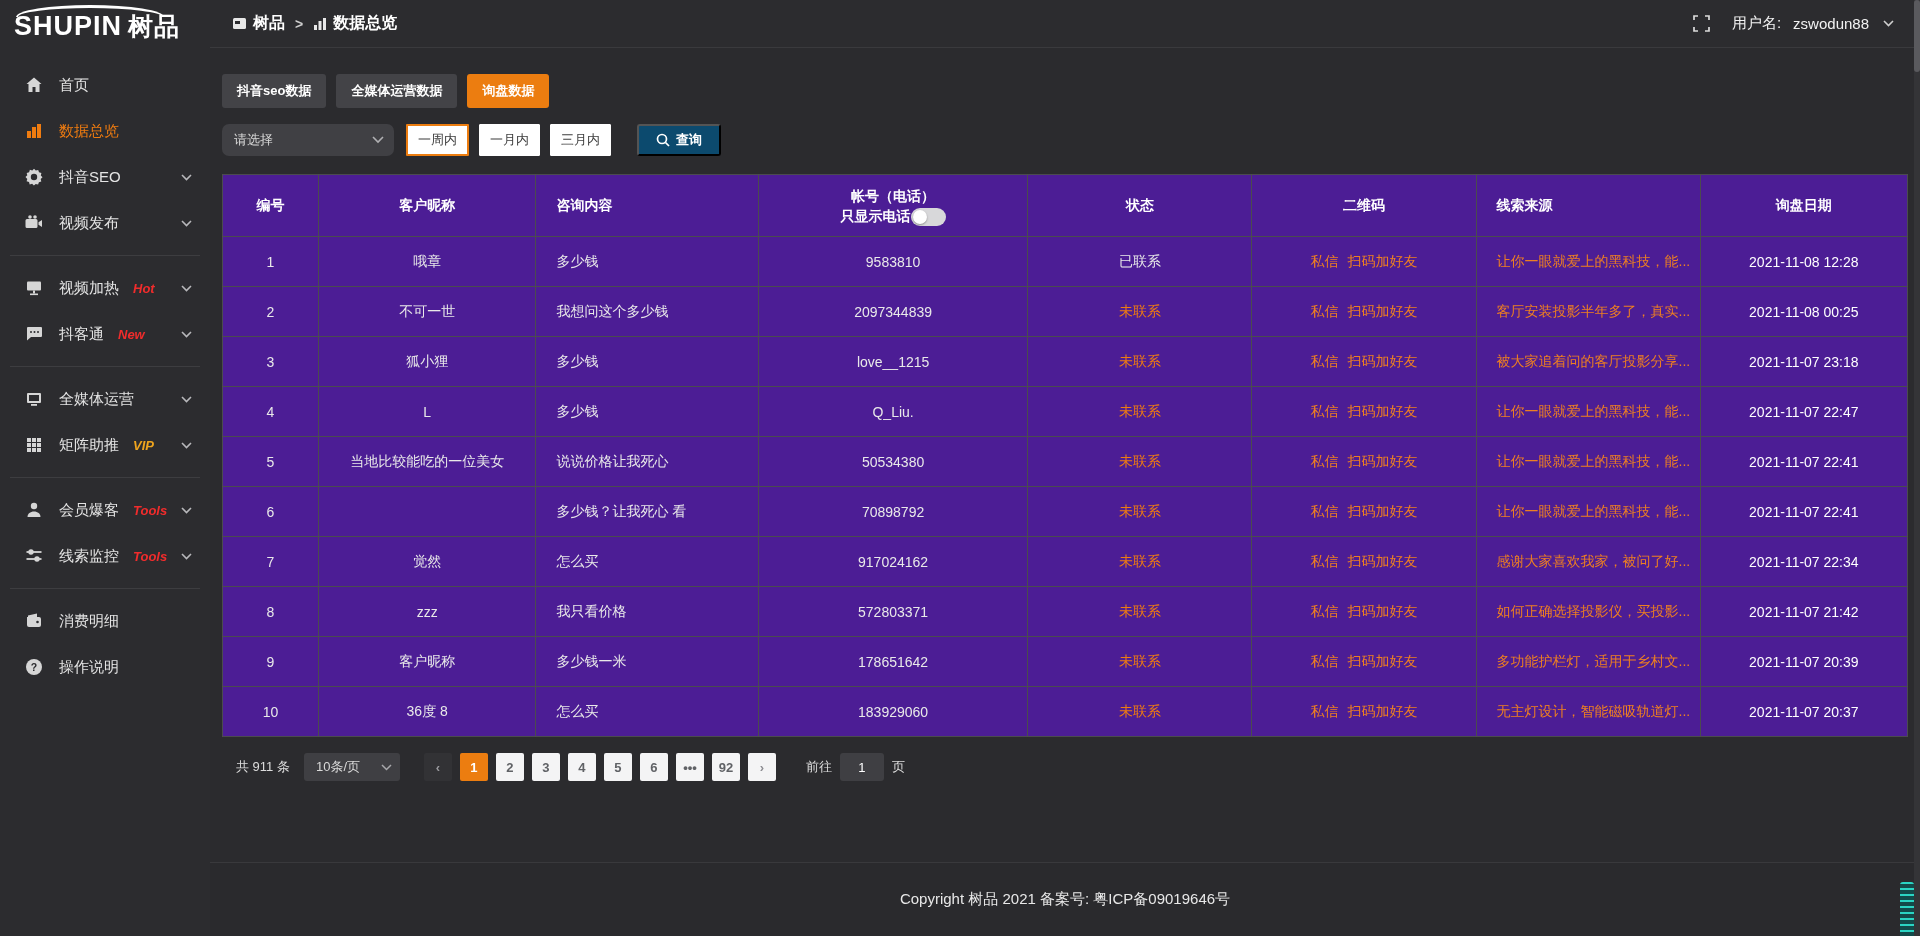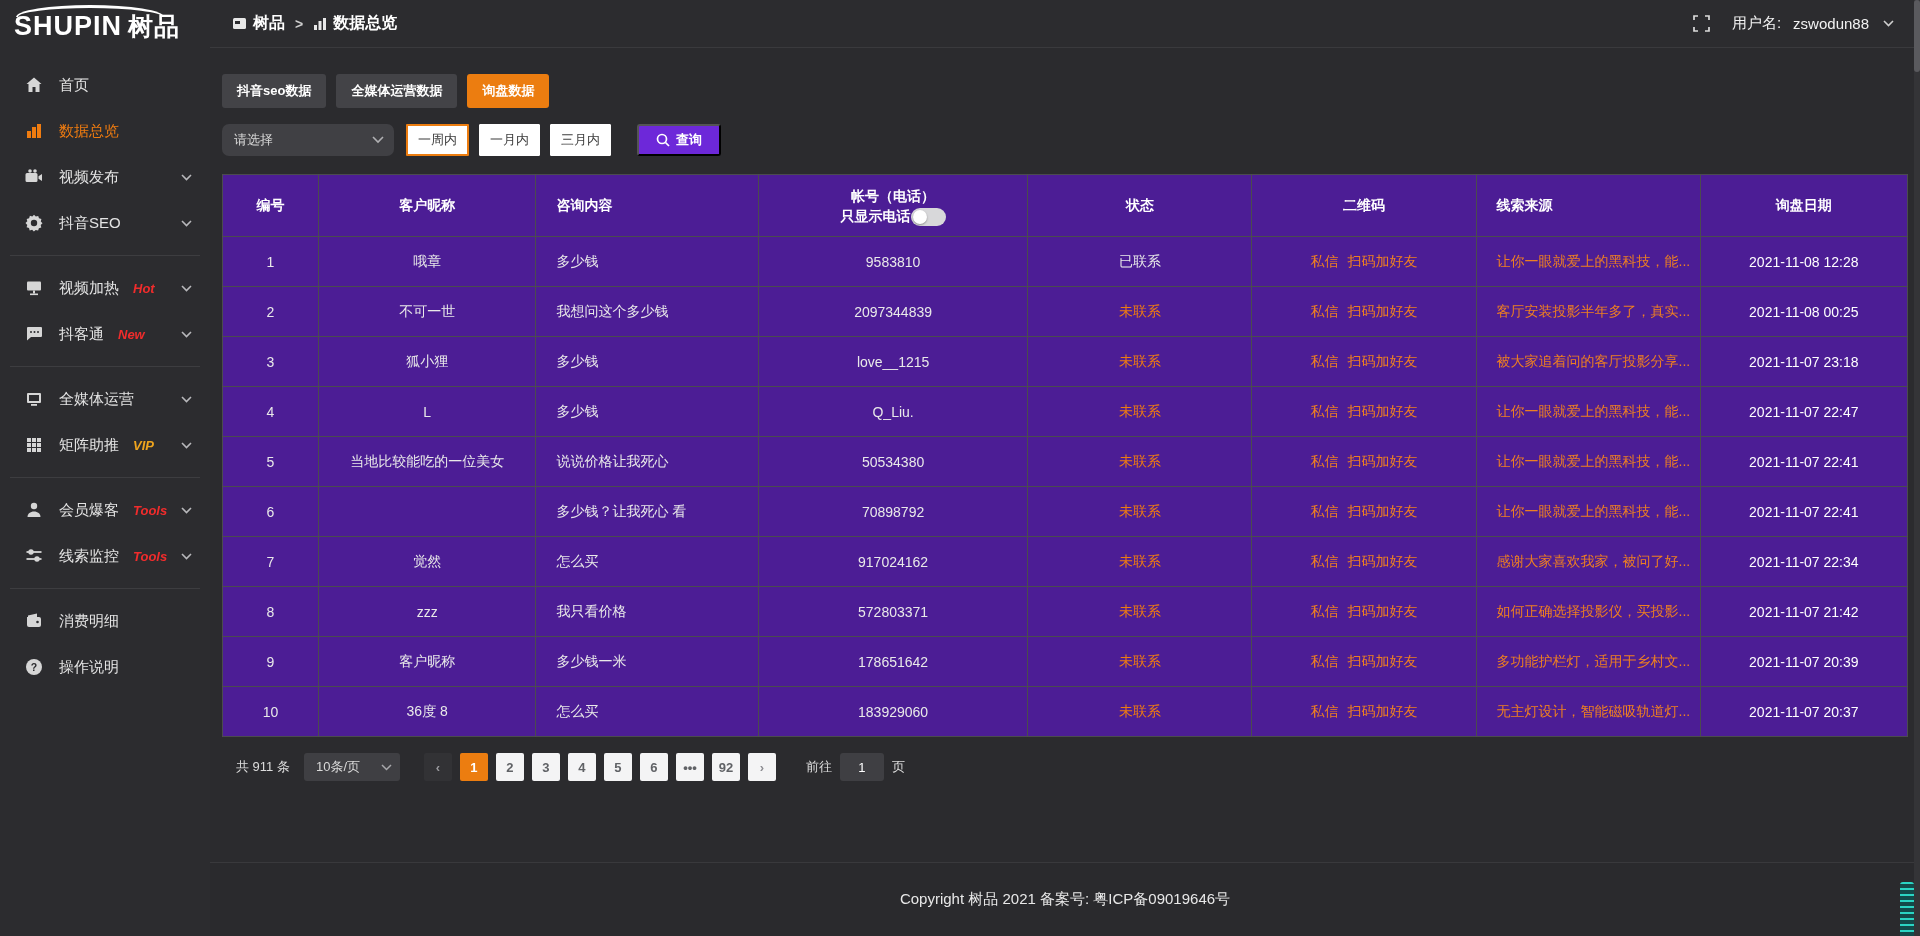--- a/index.html
+++ b/index.html
@@ -57,21 +57,21 @@
   .filters { display:flex; align-items:center; margin-bottom:18px; }
   .select { width:172px; height:32px; background:#404044; border-radius:7px;
     display:flex; align-items:center; padding:0 10px 0 12px; color:#d9d9d9;
     font-size:13px; cursor:pointer; }
   .select .sel-chev { margin-left:auto; color:#b0b0b3; display:flex; }
   .range-btns { display:flex; gap:10px; margin-left:12px; }
   .range-btn { min-width:58px; height:32px; background:#fff; color:#3c3c3c; font-size:13px;
     border:1px solid #fff; border-radius:1px; display:flex; align-items:center;
     justify-content:center; cursor:pointer; padding:0 10px; }
   .range-btn.active { border:2px solid #ec7d10; }
-  .search-btn { margin-left:26px; height:32px; background:#6d28d9; color:#fff; border-radius:3px;
+  .search-btn { margin-left:26px; height:32px; background:#0c4a6e; color:#fff; border-radius:3px;
     display:flex; align-items:center; gap:6px; padding:0 17px; font-size:13px;
     font-weight:bold; cursor:pointer; }
 
   
   table { width:100%; border-collapse:collapse; background:#4c1d95; table-layout:fixed; }
   th, td { border:1px solid #4b4b4f; text-align:center; font-size:14px; color:#e9e9e9;
     padding:4px 8px; overflow:hidden; white-space:nowrap; text-overflow:ellipsis; }
   th { height:62px; color:#fff; font-weight:bold; }
   td { height:50px; }
   th.al, td.al { text-align:left; padding-left:20px; }
@@ -144,41 +144,41 @@
               <rect x="2" y="9" width="4" height="7"></rect>
               <rect x="7" y="5" width="4" height="11"></rect>
               <rect x="12" y="2" width="4" height="14"></rect>
             </svg>
         </span>
         <span class="mi-label">数据总览</span>
       </div>
       <div class="menu-item">
         <span class="mi-icon">
           <svg width="18" height="18" viewBox="0 0 18 18" fill="currentColor">
+              <path d="M9 0.8 10.8 2.6 13.2 1.9 14 4.3 16.4 5.1 15.8 7.5 17.5 9.3 15.7 11.1 16.3 13.5 13.9 14.2 13.1 16.6 10.7 15.9 8.9 17.6 7.1 15.8 4.7 16.5 4 14.1 1.6 13.3 2.3 10.9 0.5 9.1 2.3 7.3 1.7 4.9 4.1 4.2 4.9 1.8 7.3 2.5z"></path>
+              <circle cx="9" cy="9" r="3.2" fill="#2c2c2f"></circle>
+            </svg>
+        </span>
+        <span class="mi-label">抖音SEO</span>
+        <span class="mi-chevron">
+            <svg width="11" height="7" viewBox="0 0 11 7" fill="none" stroke="currentColor" stroke-width="1.6">
+              <path d="M1 1l4.5 4.5L10 1"></path>
+            </svg>
+          </span>
+      </div>
+      <div class="menu-item">
+        <span class="mi-icon">
+          <svg width="18" height="18" viewBox="0 0 18 18" fill="currentColor">
               <path d="M2 5h9a1.5 1.5 0 0 1 1.5 1.5v6A1.5 1.5 0 0 1 11 14H2a1.5 1.5 0 0 1-1.5-1.5v-6A1.5 1.5 0 0 1 2 5z"></path>
               <path d="M13.5 8.2 17 6v7l-3.5-2.2z"></path>
               <circle cx="5" cy="3" r="1.8"></circle>
               <circle cx="10" cy="3" r="1.8"></circle>
             </svg>
         </span>
         <span class="mi-label">视频发布</span>
-        <span class="mi-chevron">
-            <svg width="11" height="7" viewBox="0 0 11 7" fill="none" stroke="currentColor" stroke-width="1.6">
-              <path d="M1 1l4.5 4.5L10 1"></path>
-            </svg>
-          </span>
-      </div>
-      <div class="menu-item">
-        <span class="mi-icon">
-          <svg width="18" height="18" viewBox="0 0 18 18" fill="currentColor">
-              <path d="M9 0.8 10.8 2.6 13.2 1.9 14 4.3 16.4 5.1 15.8 7.5 17.5 9.3 15.7 11.1 16.3 13.5 13.9 14.2 13.1 16.6 10.7 15.9 8.9 17.6 7.1 15.8 4.7 16.5 4 14.1 1.6 13.3 2.3 10.9 0.5 9.1 2.3 7.3 1.7 4.9 4.1 4.2 4.9 1.8 7.3 2.5z"></path>
-              <circle cx="9" cy="9" r="3.2" fill="#2c2c2f"></circle>
-            </svg>
-        </span>
-        <span class="mi-label">抖音SEO</span>
         <span class="mi-chevron">
             <svg width="11" height="7" viewBox="0 0 11 7" fill="none" stroke="currentColor" stroke-width="1.6">
               <path d="M1 1l4.5 4.5L10 1"></path>
             </svg>
           </span>
       </div>
 
       <div class="menu-divider"></div>
 
       <div class="menu-item">

